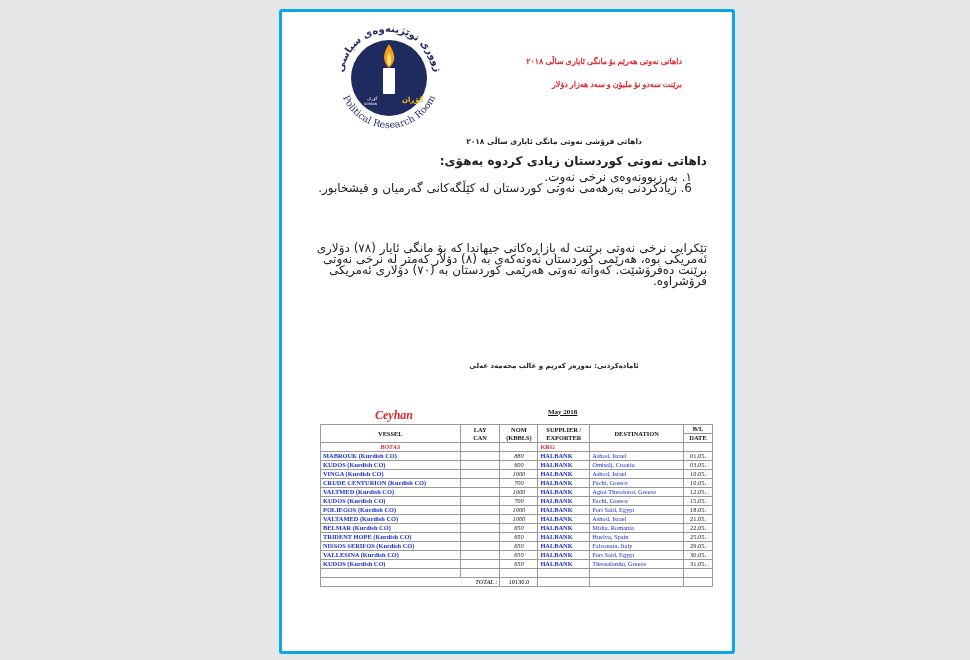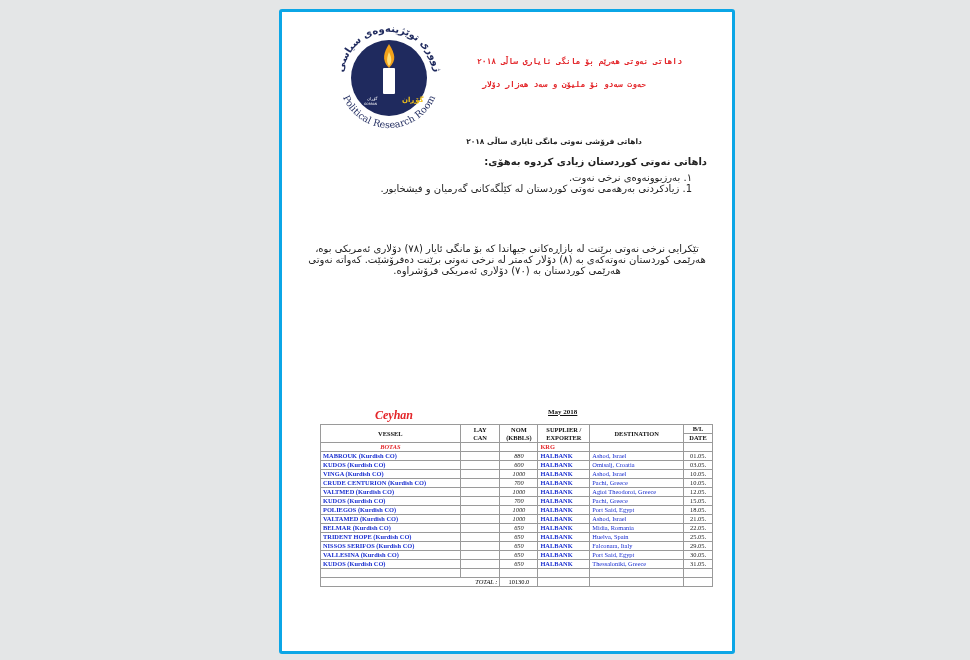--- a/index.html
+++ b/index.html
@@ -9,27 +9,27 @@
   }
   .page {
     position:absolute; left:279px; top:9px; width:456px; height:645px;
     background:#ffffff; border:3px solid #0ba6e6; border-radius:3px;
     box-sizing:border-box;
   }
   .logo {
     position:absolute; left:47px; top:8px; width:120px; height:115px;
   }
   .red-head {
-    position:absolute; left:200px; width:200px; text-align:left;
+    position:absolute; left:200px; width:200px; text-align:right;
     color:#e3262a; font-size:8px; font-weight:bold; direction:rtl;
-    font-family:Liberation Mono, monospace; white-space:nowrap;
+    font-family:Liberation Serif, serif; white-space:nowrap;
   }
   .rtl {
-    position:absolute; direction:rtl; text-align:center; color:#222;
-    font-size:10px; line-height:11px; font-family:"DejaVu Sans", sans-serif;
+    position:absolute; direction:rtl; text-align:right; color:#222;
+    font-size:12px; line-height:11px; font-family:"DejaVu Sans", sans-serif;
   }
   .center-title {
     position:absolute; left:0; width:544px; text-align:center; direction:rtl;
     font-weight:bold; font-size:7.5px; color:#222;
   }
   .ceyhan { position:absolute; left:93px; top:396px; color:#e3262a; font-style:italic; font-weight:bold; font-size:12px; font-family:"Liberation Serif", serif; }
   .month { position:absolute; left:266px; top:396px; font-weight:bold; font-size:7px; text-decoration:underline; font-family:"Liberation Serif", serif; color:#111; }
   table.ship {
     position:absolute; left:38px; top:412px; width:393px;
     border-collapse:collapse; font-family:"Liberation Serif", serif; font-size:6.4px;
@@ -67,30 +67,31 @@
     <text x="35" y="85" fill="#ffffff" font-size="3" font-family="DejaVu Sans, sans-serif">GORRAN</text>
     <text fill="#1f2a5e" font-size="10" font-weight="bold" font-family="DejaVu Sans, sans-serif">
       <textPath href="#arcTop" startOffset="50%" text-anchor="middle">ژووری توێژینەوەی سیاسی</textPath>
     </text>
     <text fill="#1f2a5e" font-size="9.5" font-family="DejaVu Serif, serif">
       <textPath href="#arcBot" startOffset="50%" text-anchor="middle" dy="8">Political Research Room</textPath>
     </text>
   </svg>
 
   <div class="red-head" style="top:45px;">داهاتی نەوتی هەرێم بۆ مانگی ئایاری ساڵی ٢٠١٨</div>
-  <div class="red-head" style="top:68px;">حەوت سەدو نۆ ملیۆن و سەد هەزار دۆلار</div>
+  <div class="red-head" style="top:68px;">برێنت سەدو نۆ ملیۆن و سەد هەزار دۆلار</div>
 
   <div class="center-title" style="top:125px;">داهاتی فرۆشی نەوتی مانگی ئایاری ساڵی ٢٠١٨</div>
 
   <div class="rtl" style="top:144px; right:25px; font-weight:bold;">داهاتی نەوتی کوردستان زیادی کردوە بەهۆی:</div>
   <div class="rtl" style="top:160px; right:40px;">١. بەرزبوونەوەی نرخی نەوت.</div>
-  <div class="rtl" style="top:171px; right:40px;">1. زیادکردنی بەرهەمی نەوتی کوردستان لە کێڵگەکانی گەرمیان و فیشخابور.</div>
+  <div class="rtl" style="top:171px; right:40px;">6. زیادکردنی بەرهەمی نەوتی کوردستان لە کێڵگەکانی گەرمیان و فیشخابور.</div>
 
   <div class="rtl" style="top:231px; right:25px; width:400px;">تێکرایی نرخی نەوتی برێنت لە بازاڕەکانی جیهاندا کە بۆ مانگی ئایار (٧٨) دۆلاری ئەمریکی بوە، هەرێمی کوردستان نەوتەکەی بە (٨) دۆلار کەمتر لە نرخی نەوتی برێنت دەفرۆشێت. کەواتە نەوتی هەرێمی کوردستان بە (٧٠) دۆلاری ئەمریکی فرۆشراوە.</div>
 
+  <div class="center-title" style="top:350px; font-size:7px;">ئامادەکردنی: نەوزەر کەریم و غالب محەمەد عەلی</div>
 
   <div class="ceyhan">Ceyhan</div>
   <div class="month">May 2018</div>
 
   <table class="ship">
     <colgroup>
       <col style="width:140px">
         <col style="width:40px">
         <col style="width:38px">
         <col style="width:52px">

